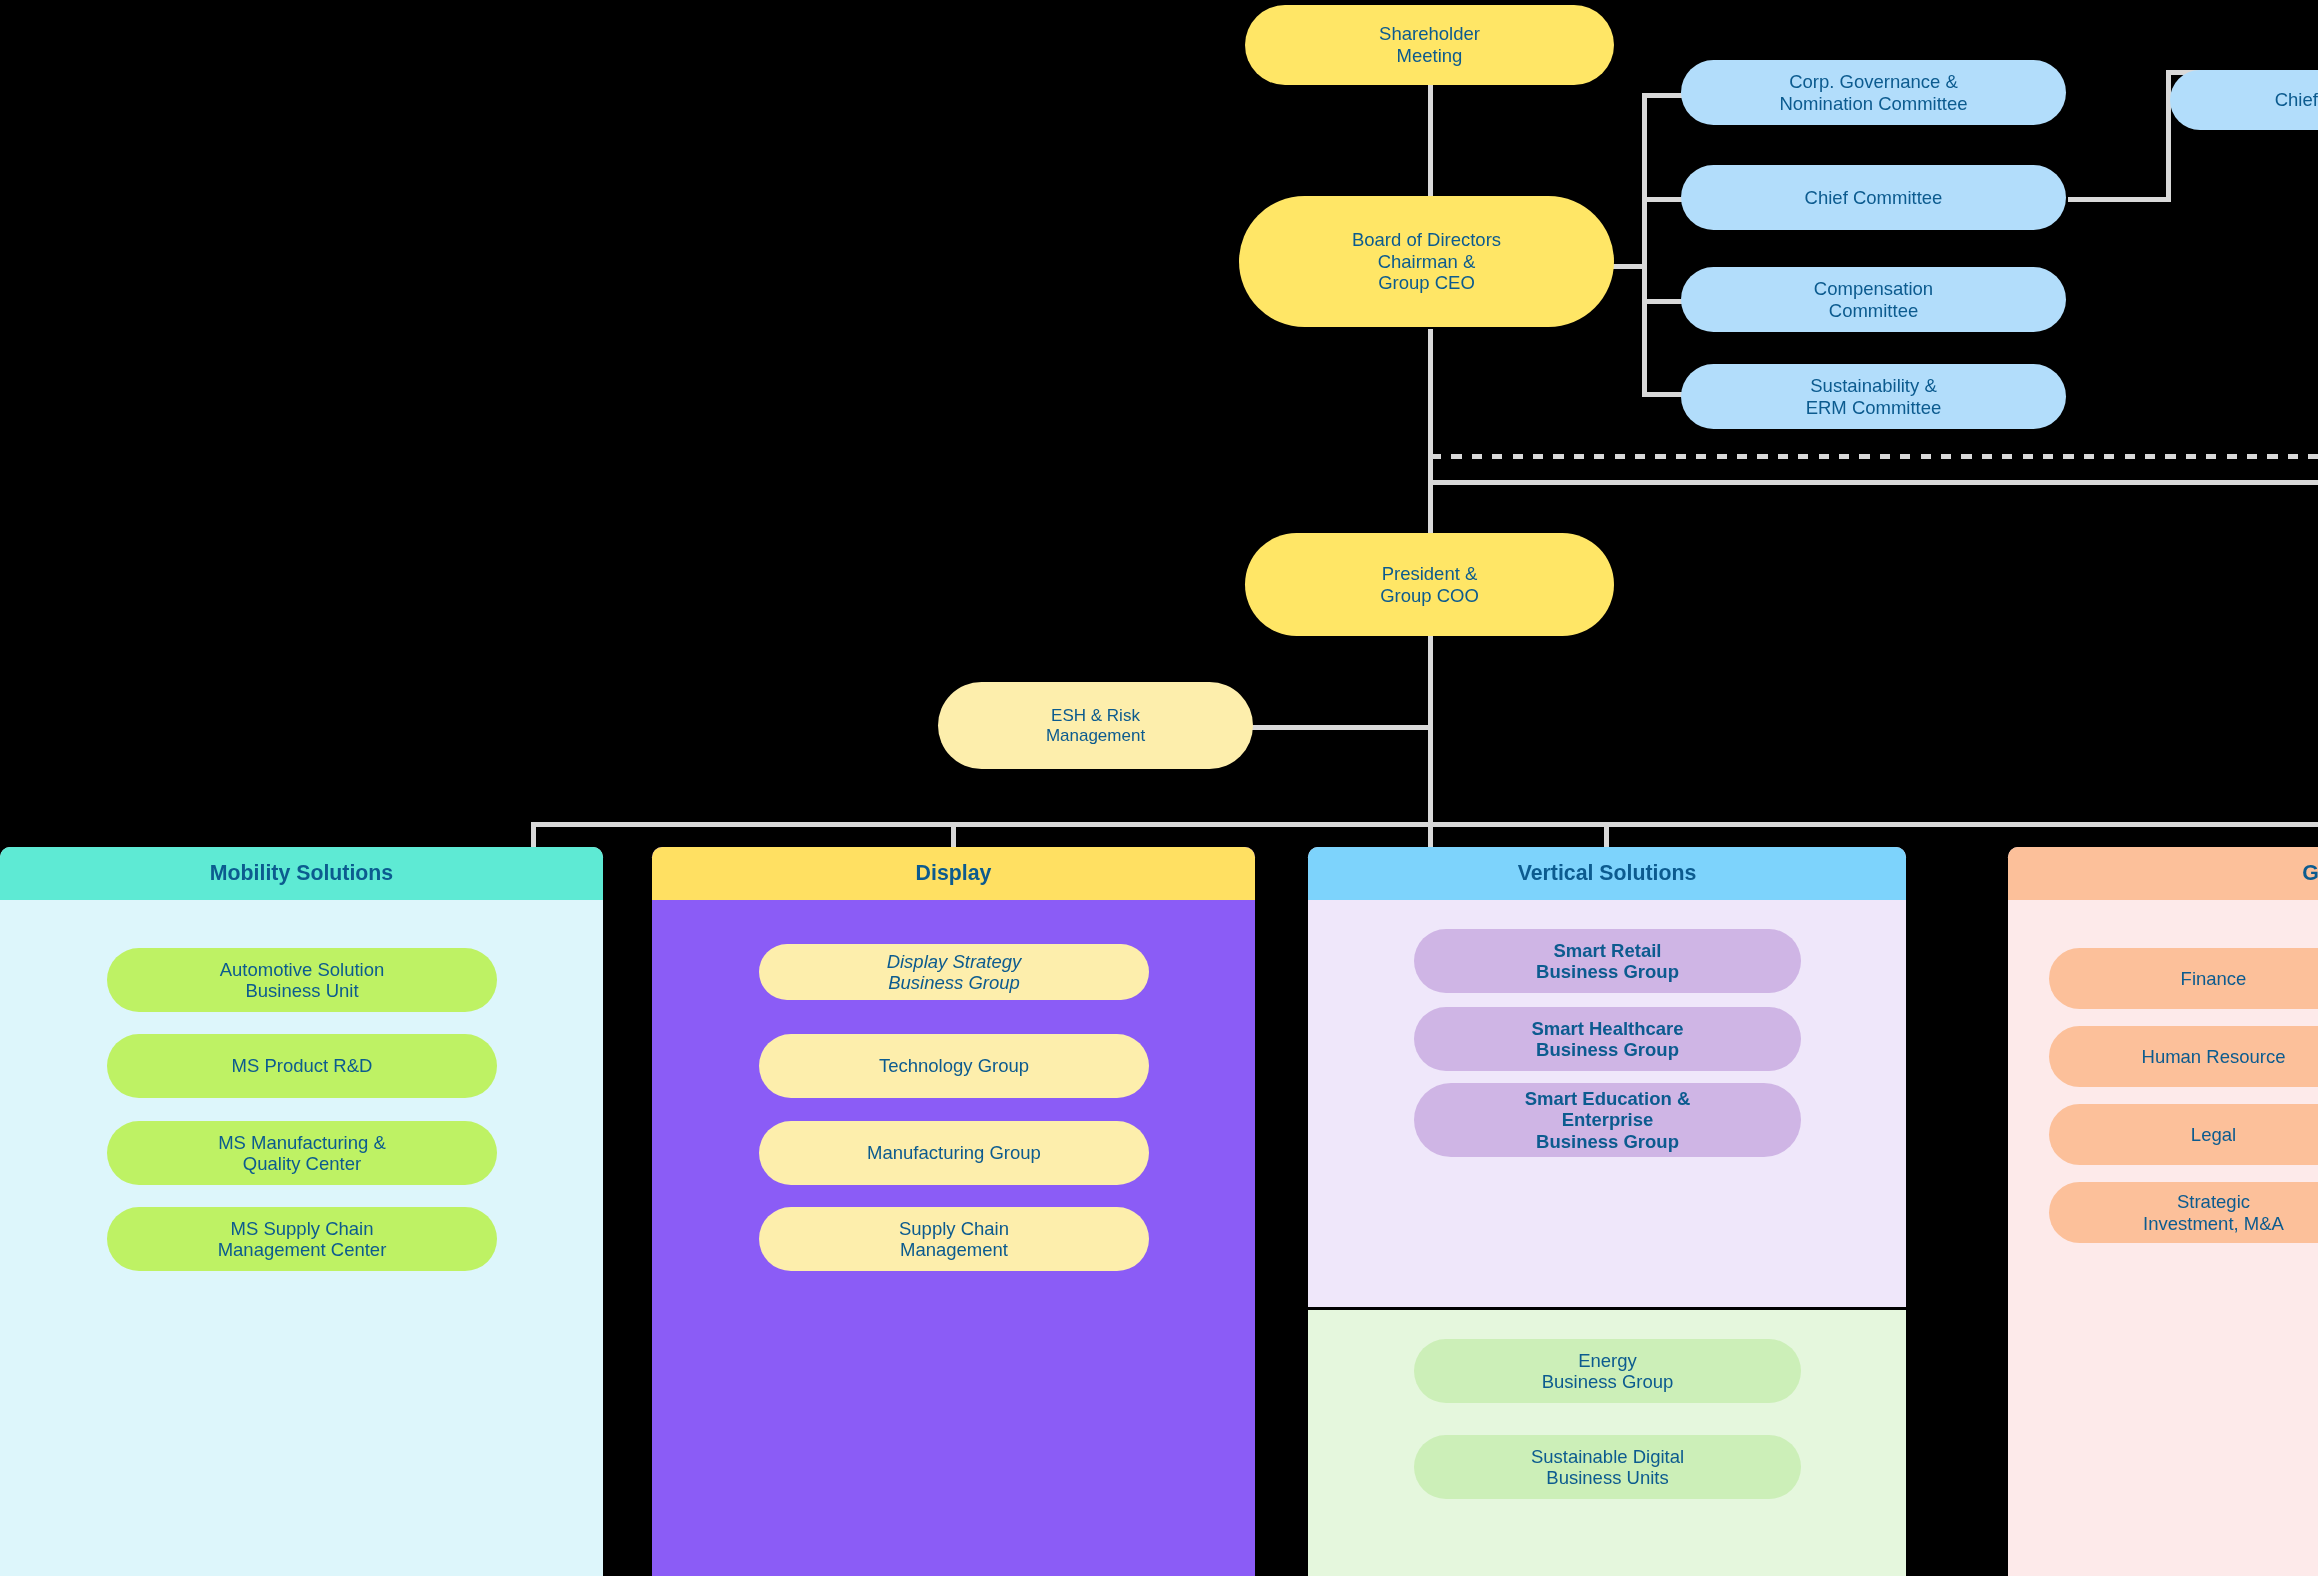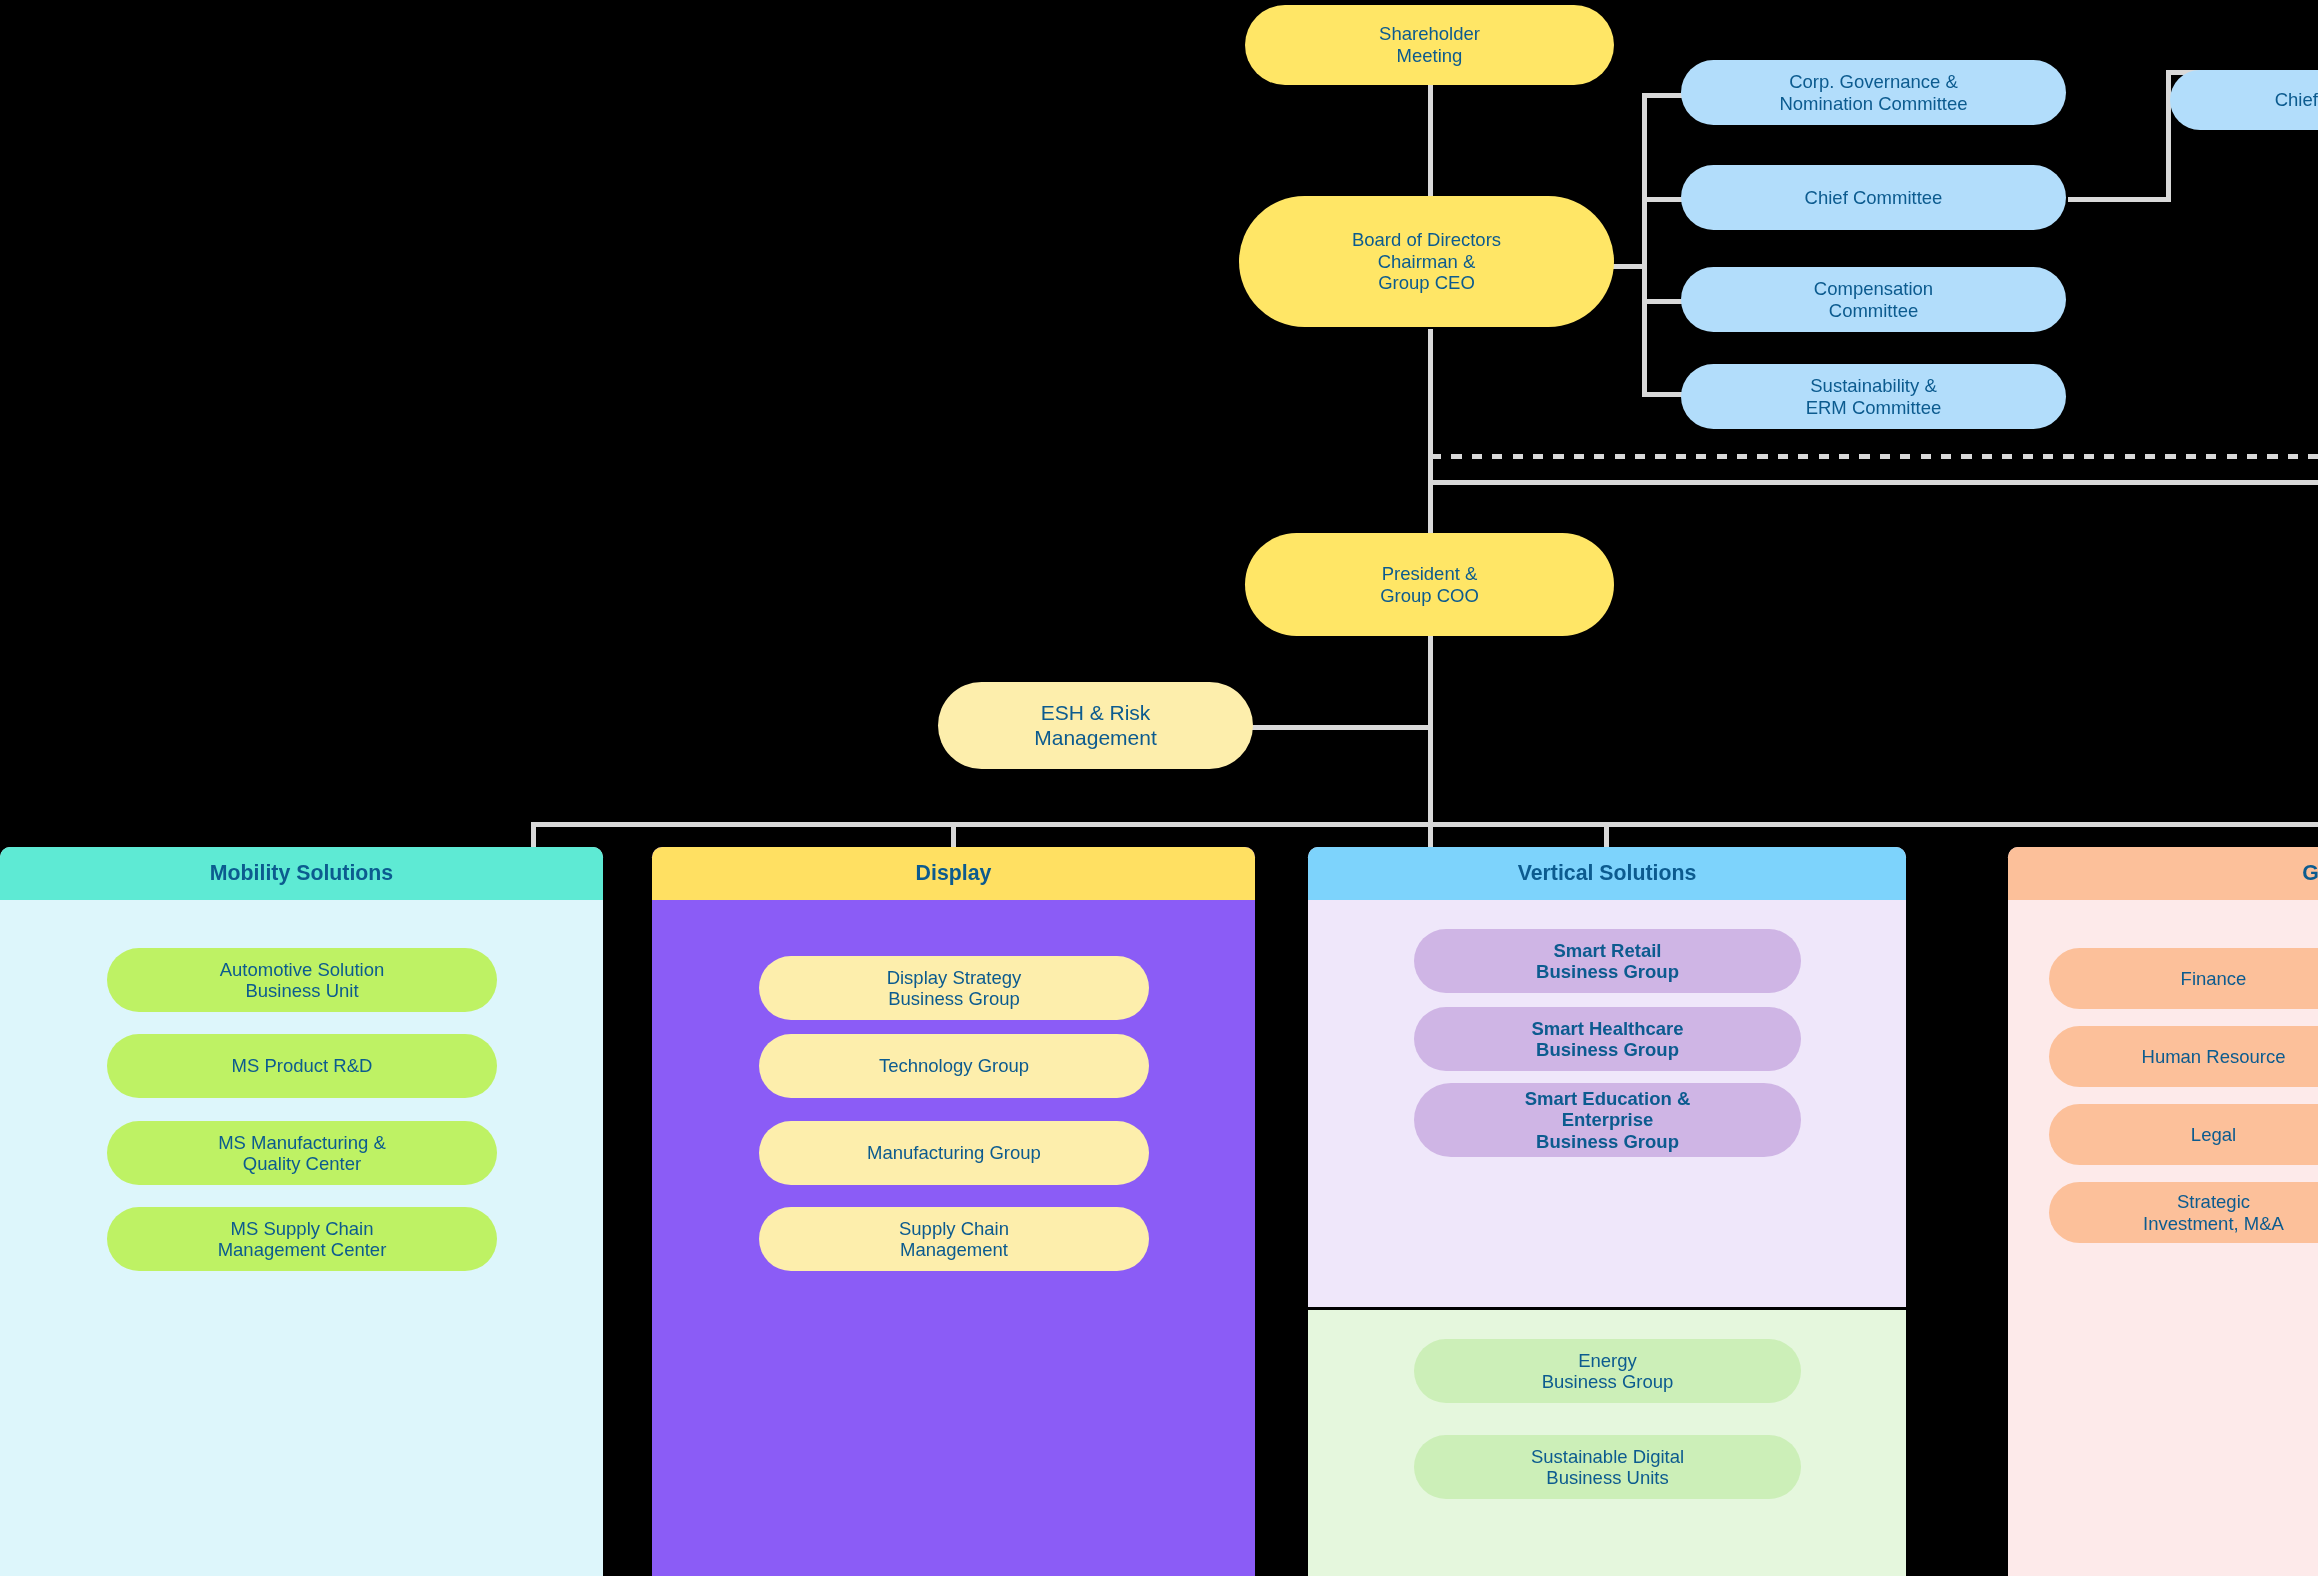--- a/index.html
+++ b/index.html
@@ -25,21 +25,21 @@
     display:flex;align-items:center;justify-content:center;
     text-align:center;
     color:#0c5b8f;
     border-radius:463px;
     line-height:1.16;
     box-sizing:border-box;
     padding:1.9px 8.3px;
   }
   .pill.gov{background:#ffe666;font-size:18.5px;}
   .pill.cmte{background:#b2ddfb;font-size:18.5px;}
-  .pill.esh{background:#fdeeac;font-size:21px;}
+  .pill.esh{background:#fdeeac;font-size:17px;}
 
   
   .col{position:absolute;box-sizing:border-box;}
   .colhead{
     position:absolute;left:0;right:0;top:0;height:53px;
     display:flex;align-items:center;justify-content:center;
     font-size:21.3px;font-weight:bold;color:#0c5b8f;
     border-radius:10.2px 10.2px 0 0;
   }
   .colbody{position:absolute;left:0;right:0;top:53px;bottom:0;}
@@ -152,21 +152,21 @@
       <div class="unit" style="left:107px;width:390px;top:221px;height:64px;white-space:pre-line;">MS Manufacturing &amp;
 Quality Center</div>
       <div class="unit" style="left:107px;width:390px;top:307px;height:64px;white-space:pre-line;">MS Supply Chain
 Management Center</div>
     </div>
   </div>
 
   <div class="col" id="col-display">
     <div class="colhead">Display</div>
     <div class="colbody">
-      <div class="unit" style="left:107px;width:390px;top:56px;height:64px;white-space:pre-line;">Display Strategy
+      <div class="unit" style="left:107px;width:390px;top:44px;height:56px;white-space:pre-line;font-style:italic;">Display Strategy
 Business Group</div>
       <div class="unit" style="left:107px;width:390px;top:134px;height:64px;white-space:pre-line;">Technology Group</div>
       <div class="unit" style="left:107px;width:390px;top:221px;height:64px;white-space:pre-line;">Manufacturing Group</div>
       <div class="unit" style="left:107px;width:390px;top:307px;height:64px;white-space:pre-line;">Supply Chain
 Management</div>
     </div>
   </div>
 
   <div class="col" id="col-vertical">
     <div class="colhead">Vertical Solutions</div>

